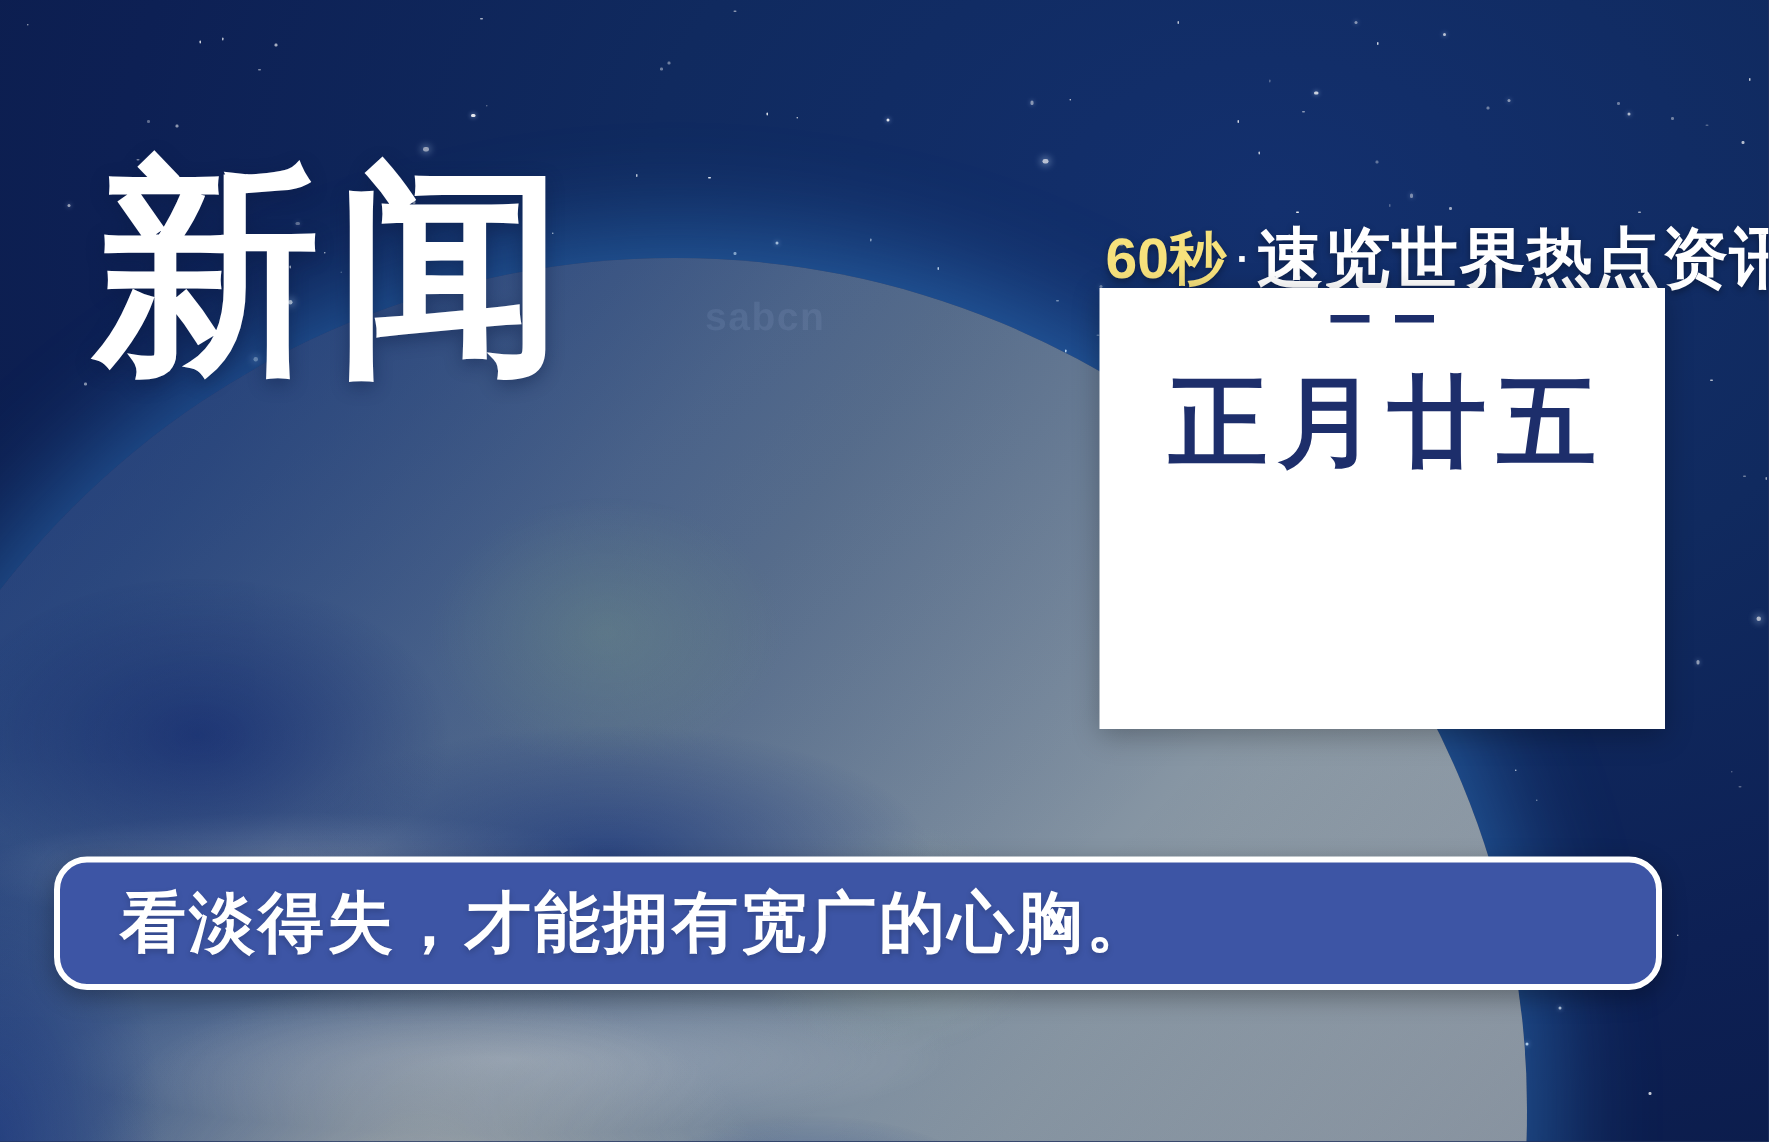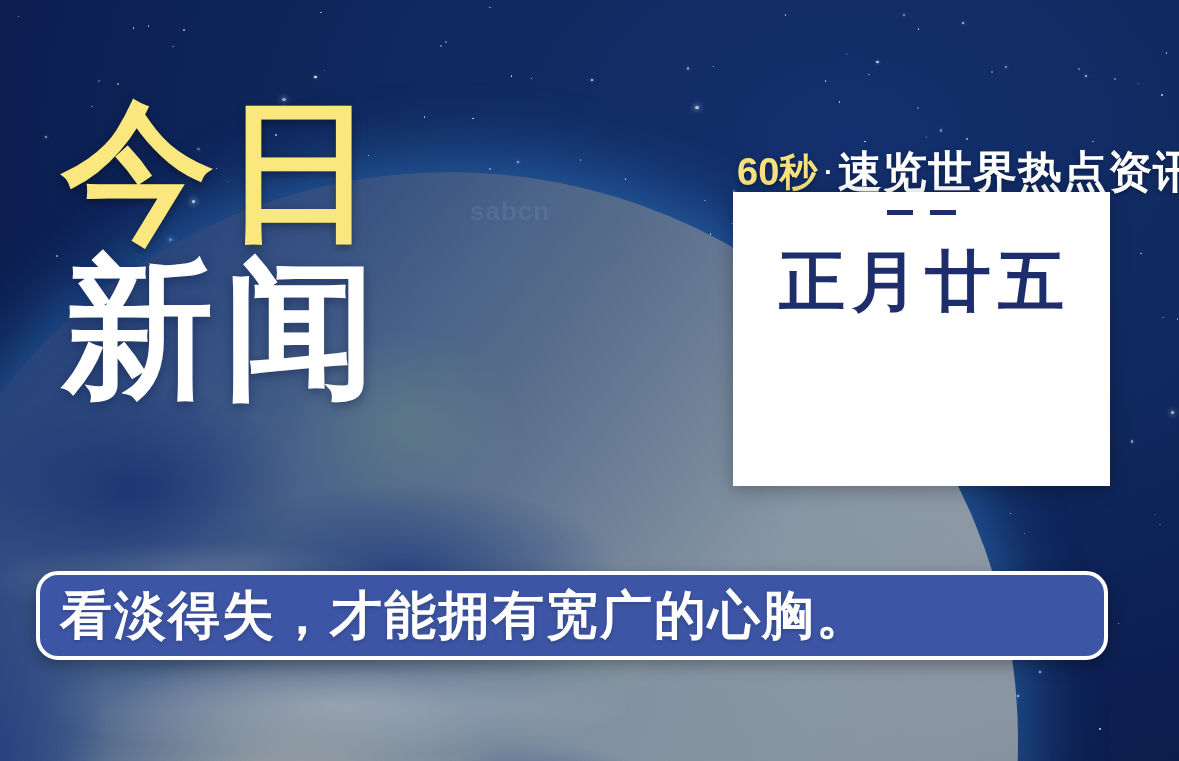--- a/index.html
+++ b/index.html
@@ -269,24 +269,24 @@
     background: #3d55a5;
     border: 4px solid #ffffff;
     border-radius: 22px;
     display: flex;
     align-items: center;
     z-index: 7;
     box-shadow: 0 5px 16px rgba(0,0,0,0.30);
   }
   .quote-text {
     color: #ffffff;
-    font-size: 52px;
+    font-size: 44px;
     font-weight: 800;
     letter-spacing: 2px;
-    padding-left: 20px;
+    padding-left: 40px;
     white-space: nowrap;
     text-shadow: 0 2px 4px rgba(0,0,0,0.18);
   }
 </style>
 </head>
 <body>
 
 <div id="poster">
 
   <div class="space"></div>
@@ -469,21 +469,20 @@
     <div class="earth-ball">
       <div class="earth-terrain"></div>
       <div class="earth-shade"></div>
     </div>
     <div class="earth-limbglow" style="left:22px;top:22px;width:1136px;height:1136px;"></div>
   </div>
 
   <div class="watermark">sabcn</div>
 
   <div class="title-block">
-    <div class="title-line title-top">今日</div>
     <div class="title-line title-bottom">新闻</div>
   </div>
 
 
   <div class="tagline">
     <span class="tagline-60">60秒</span>
     <span class="tagline-dot">·</span>
     <span class="tagline-rest">速览世界热点资讯</span>
   </div>
 

